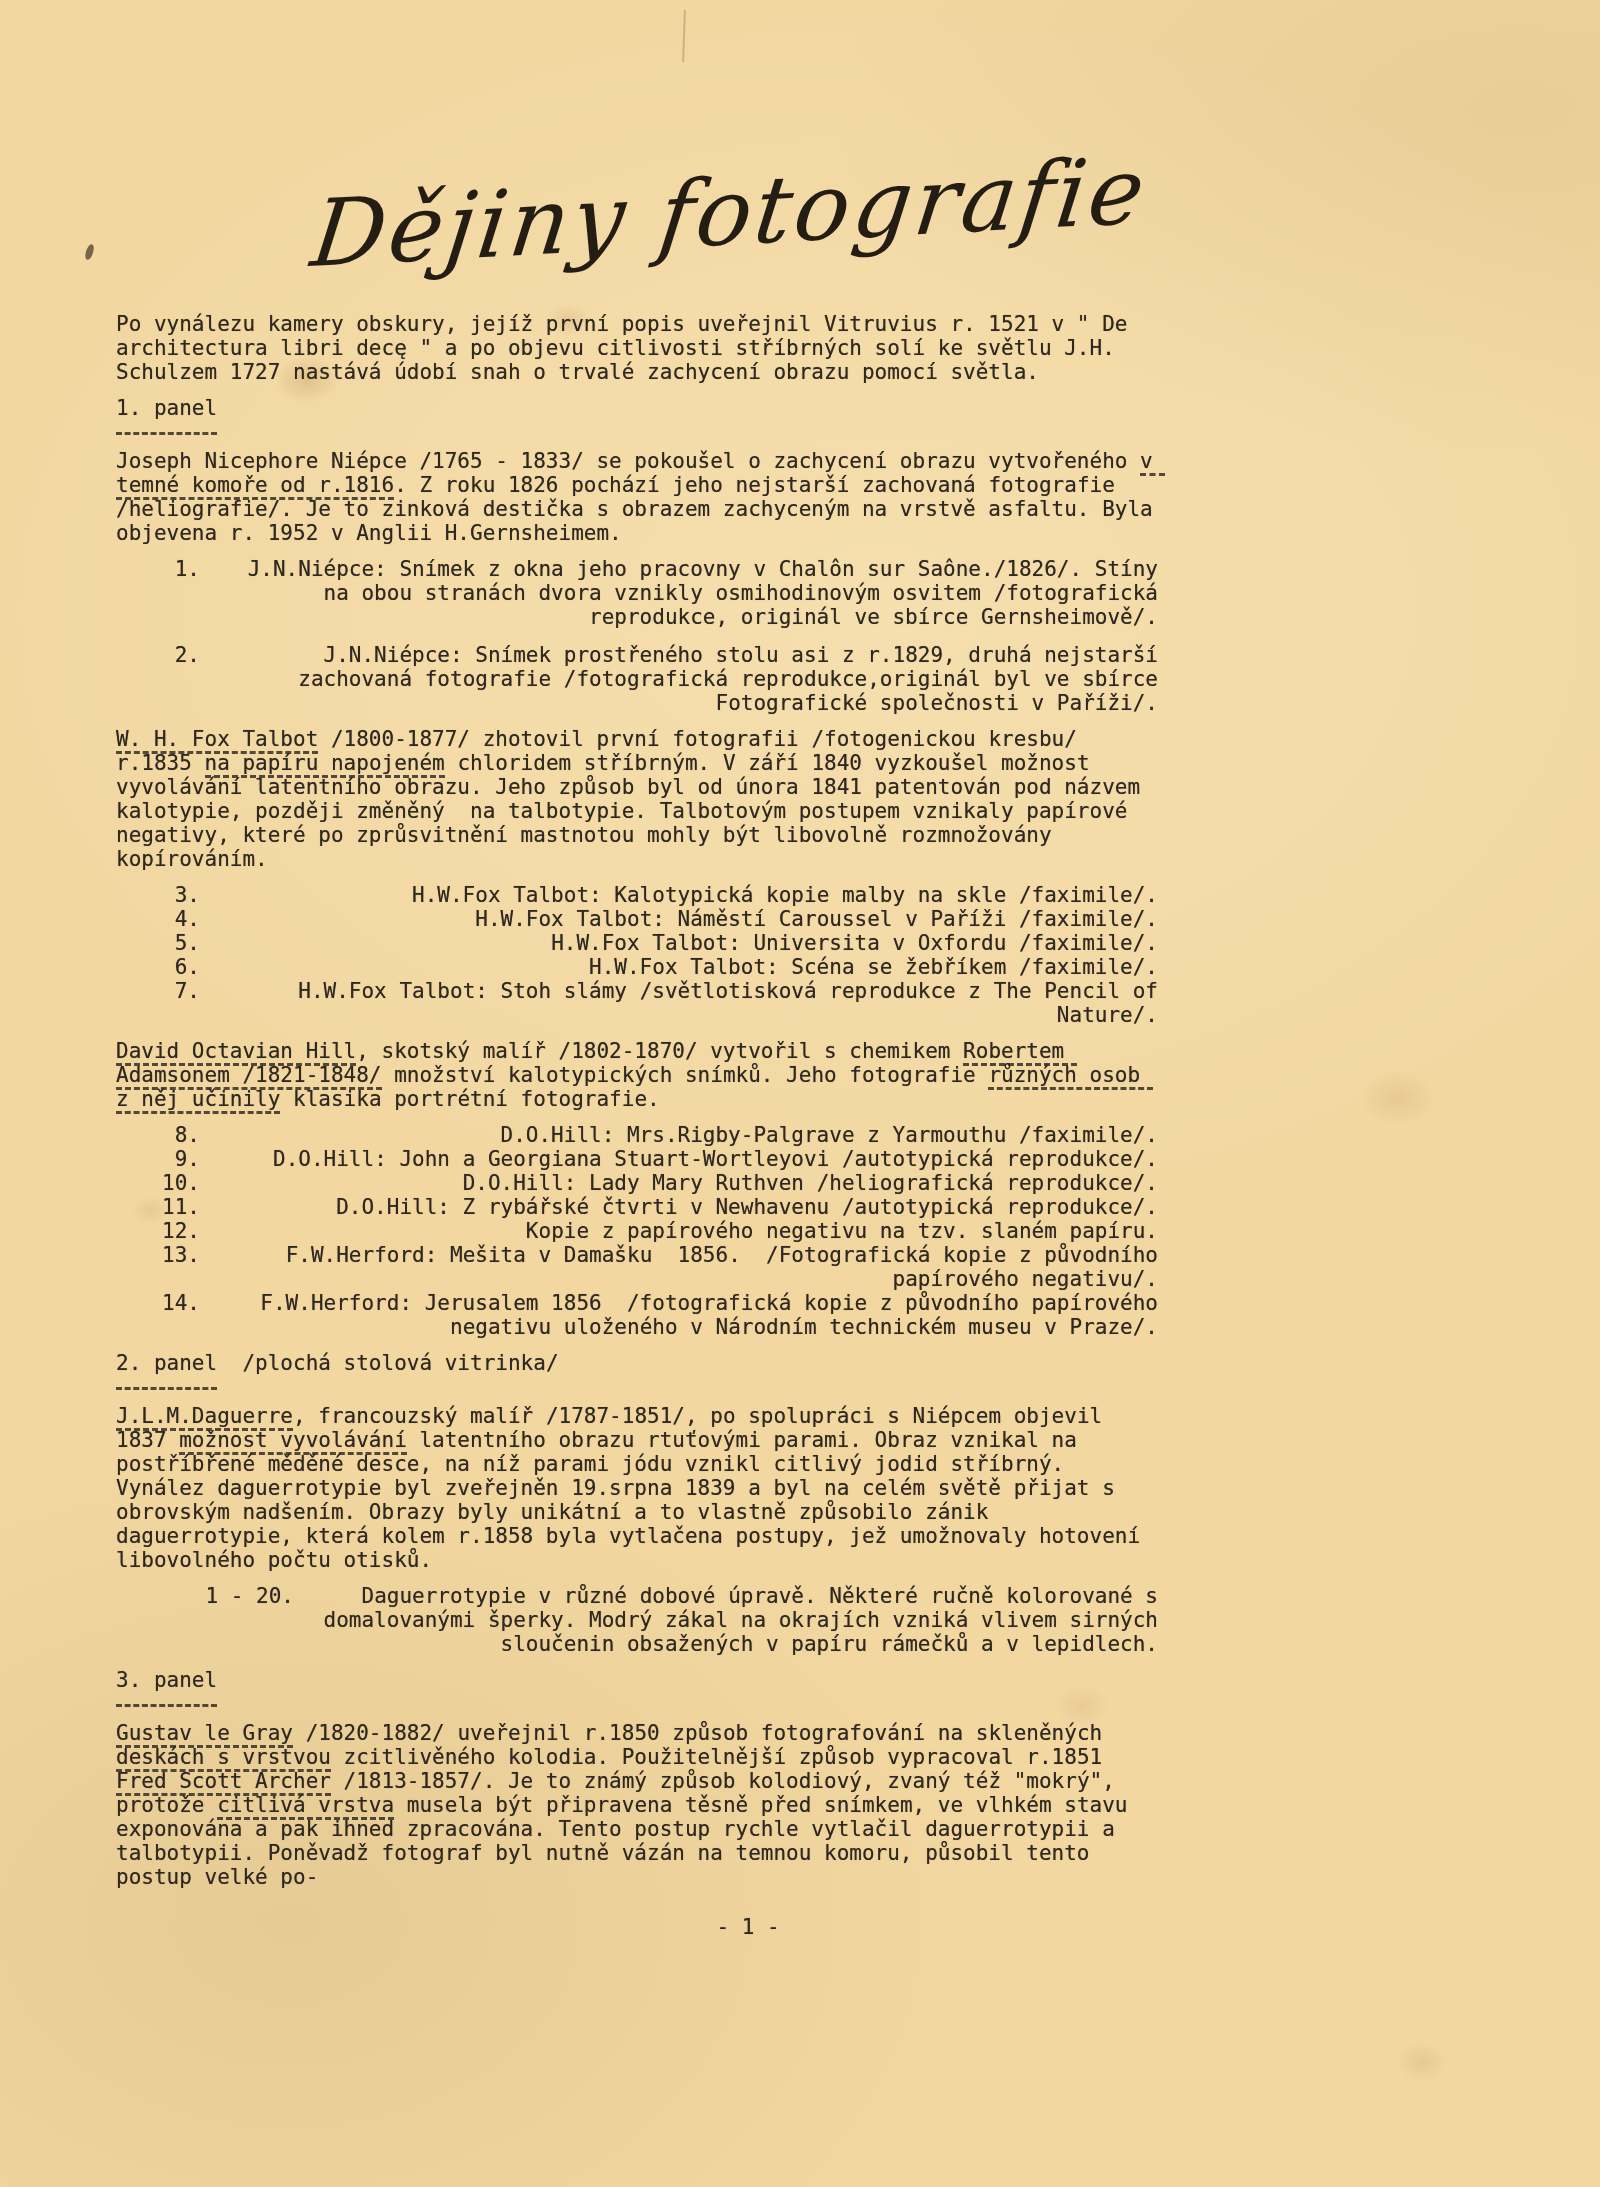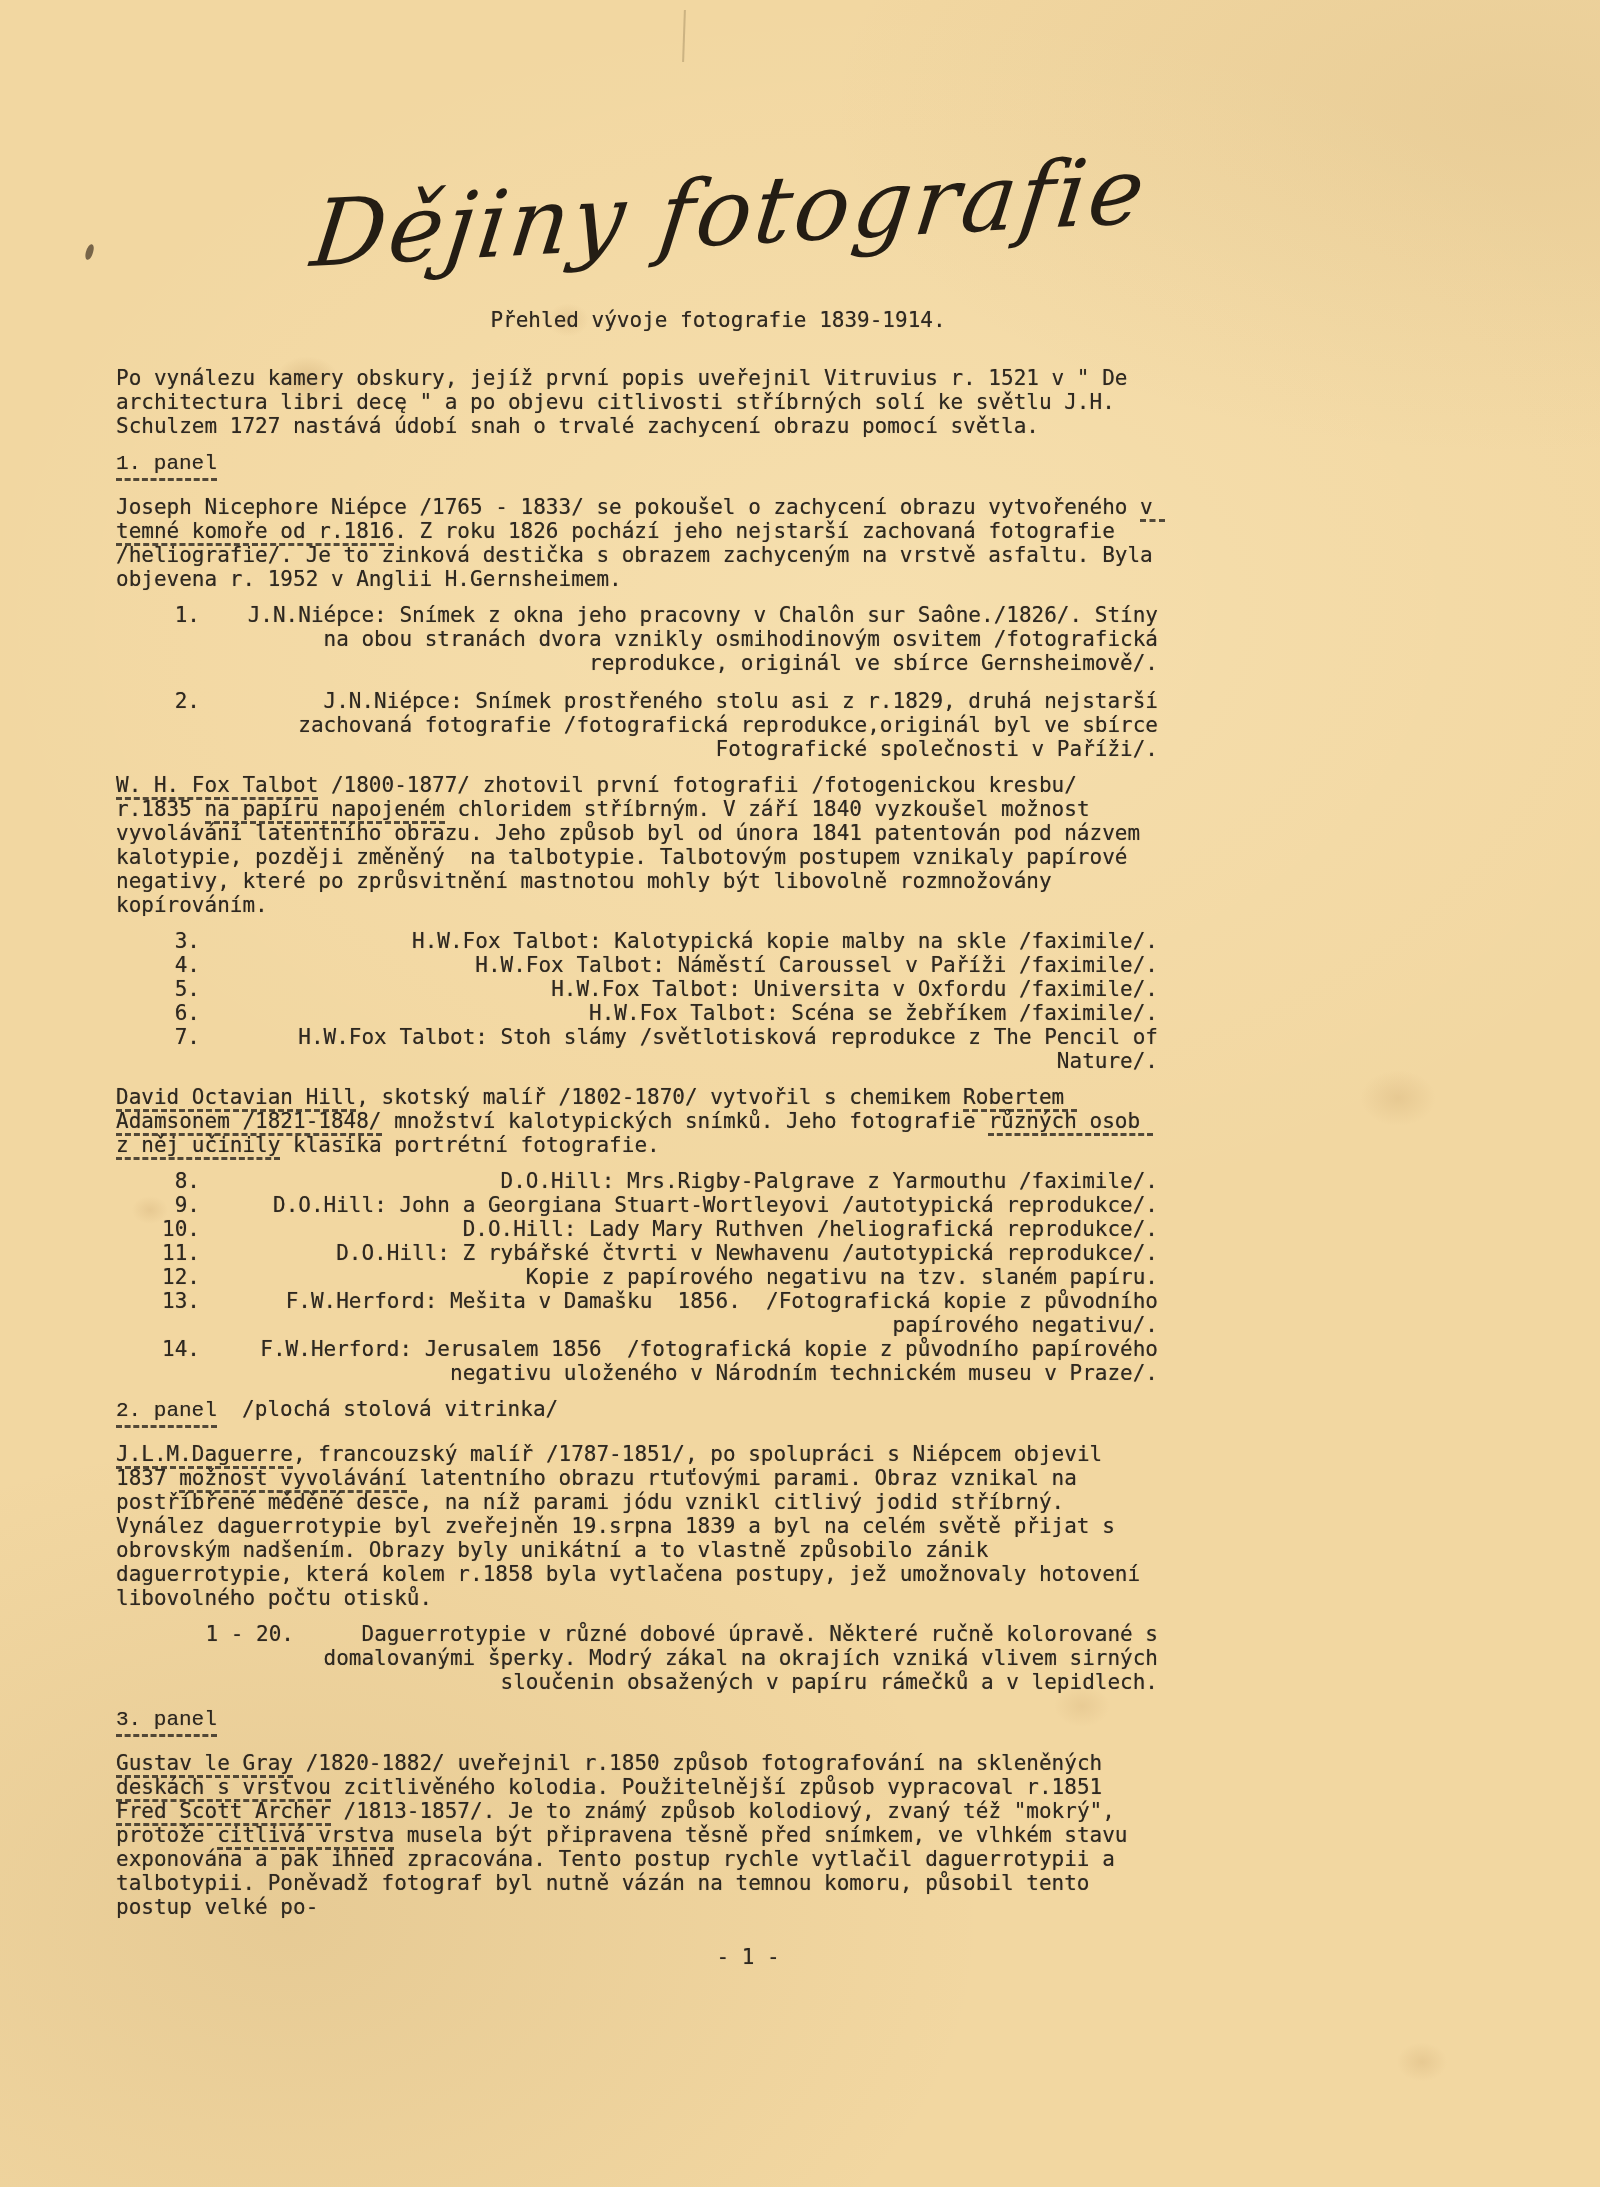--- a/index.html
+++ b/index.html
@@ -41,21 +41,21 @@
 
   .part{ margin-top:42px; width:1036px; margin-left:110px; text-align:center;
     transform:translateX(35px); letter-spacing:1px; }
   .subtitle{ margin-top:30px; width:1036px; margin-left:110px; text-align:center;
     transform:translateX(90px); }
 
   .content{ width:1042px; margin-left:116px; margin-top:34px; white-space:pre-wrap; }
 
   .para{ margin-bottom:12px; }
   .heading{ margin-top:6px; margin-bottom:14px; }
-  .heading .u{ display:inline-block; padding-bottom:2px;font-family:Liberation Mono, monospace; }
+  .heading .u{ display:inline-block; padding-bottom:12px; }
 
   .u{ border-bottom:3px dashed rgba(46,40,32,0.82); }
 
   .list{ margin-left:40px; margin-bottom:12px; }
   .item{ display:flex; }
   .list.spaced .item{ margin-bottom:14px; }
   .list.spaced .item:last-child{ margin-bottom:0; }
   .num{ flex:0 0 44px; text-align:right; margin-right:12px; }
   .list.wide{ margin-left:46px; }
   .list.wide .num{ flex:0 0 132px; }
@@ -68,18 +68,17 @@
 <body>
 
 <div class="paper">
   <div class="pen-mark"></div>
   <div class="crease"></div>
 
   <div class="title-script">
     <span class="title-inner">Dějiny fotografie</span>
   </div>
 
-  <div class="subtitle textish">Přehled vývoje fotografie 1839-1914.</div>
 
   <div class="content textish"><div class="para"><span>Po vynálezu kamery obskury, jejíž první popis uveřejnil Vitruvius r. 1521 v " De architectura libri decę " a po objevu citlivosti stříbrných solí ke světlu J.H. Schulzem 1727 nastává údobí snah o trvalé zachycení obrazu pomocí světla.</span></div><div class="heading"><span class="u">1. panel</span></div><div class="para"><span>Joseph Nicephore Niépce /1765 - 1833/ se pokoušel o zachycení obrazu vytvořeného </span><span class="u">v temné komoře od r.1816</span><span>. Z roku 1826 pochází jeho nejstarší zachovaná fotografie /heliografie/. Je to zinková destička s obrazem zachyceným na vrstvě asfaltu. Byla objevena r. 1952 v Anglii H.Gernsheimem.</span></div><div class="list spaced"><div class="item"><span class="num">1.</span><span class="itext"><span>J.N.Niépce: Snímek z okna jeho pracovny v Chalôn sur Saône./1826/. Stíny na obou stranách dvora vznikly osmihodinovým osvitem /fotografická reprodukce, originál ve sbírce Gernsheimově/.</span></span></div><div class="item"><span class="num">2.</span><span class="itext"><span>J.N.Niépce: Snímek prostřeného stolu asi z r.1829, druhá nejstarší zachovaná fotografie /fotografická reprodukce,originál byl ve sbírce Fotografické společnosti v Paříži/.</span></span></div></div><div class="para"><span class="u">W. H. Fox Talbot</span><span> /1800-1877/ zhotovil první fotografii /fotogenickou kresbu/ r.1835 </span><span class="u">na papíru napojeném</span><span> chloridem stříbrným. V září 1840 vyzkoušel možnost vyvolávání latentního obrazu. Jeho způsob byl od února 1841 patentován pod názvem kalotypie, později změněný  na talbotypie. Talbotovým postupem vznikaly papírové negativy, které po zprůsvitnění mastnotou mohly být libovolně rozmnožovány kopírováním.</span></div><div class="list"><div class="item"><span class="num">3.</span><span class="itext"><span>H.W.Fox Talbot: Kalotypická kopie malby na skle /faximile/.</span></span></div><div class="item"><span class="num">4.</span><span class="itext"><span>H.W.Fox Talbot: Náměstí Caroussel v Paříži /faximile/.</span></span></div><div class="item"><span class="num">5.</span><span class="itext"><span>H.W.Fox Talbot: Universita v Oxfordu /faximile/.</span></span></div><div class="item"><span class="num">6.</span><span class="itext"><span>H.W.Fox Talbot: Scéna se žebříkem /faximile/.</span></span></div><div class="item"><span class="num">7.</span><span class="itext"><span>H.W.Fox Talbot: Stoh slámy /světlotisková reprodukce z The Pencil of Nature/.</span></span></div></div><div class="para"><span class="u">David Octavian Hill</span><span>, skotský malíř /1802-1870/ vytvořil s chemikem </span><span class="u">Robertem Adamsonem /1821-1848/</span><span> množství kalotypických snímků. Jeho fotografie </span><span class="u">různých osob z něj učinily</span><span> klasika portrétní fotografie.</span></div><div class="list"><div class="item"><span class="num">8.</span><span class="itext"><span>D.O.Hill: Mrs.Rigby-Palgrave z Yarmouthu /faximile/.</span></span></div><div class="item"><span class="num">9.</span><span class="itext"><span>D.O.Hill: John a Georgiana Stuart-Wortleyovi /autotypická reprodukce/.</span></span></div><div class="item"><span class="num">10.</span><span class="itext"><span>D.O.Hill: Lady Mary Ruthven /heliografická reprodukce/.</span></span></div><div class="item"><span class="num">11.</span><span class="itext"><span>D.O.Hill: Z rybářské čtvrti v Newhavenu /autotypická reprodukce/.</span></span></div><div class="item"><span class="num">12.</span><span class="itext"><span>Kopie z papírového negativu na tzv. slaném papíru.</span></span></div><div class="item"><span class="num">13.</span><span class="itext"><span>F.W.Herford: Mešita v Damašku  1856.  /Fotografická kopie z původního papírového negativu/.</span></span></div><div class="item"><span class="num">14.</span><span class="itext"><span>F.W.Herford: Jerusalem 1856  /fotografická kopie z původního papírového negativu uloženého v Národním technickém museu v Praze/.</span></span></div></div><div class="heading"><span class="u">2. panel</span><span>  /plochá stolová vitrinka/</span></div><div class="para"><span class="u">J.L.M.Daguerre</span><span>, francouzský malíř /1787-1851/, po spolupráci s Niépcem objevil 1837 </span><span class="u">možnost vyvolávání</span><span> latentního obrazu rtuťovými parami. Obraz vznikal na postříbřené měděné desce, na níž parami jódu vznikl citlivý jodid stříbrný. Vynález daguerrotypie byl zveřejněn 19.srpna 1839 a byl na celém světě přijat s obrovským nadšením. Obrazy byly unikátní a to vlastně způsobilo zánik daguerrotypie, která kolem r.1858 byla vytlačena postupy, jež umožnovaly hotovení libovolného počtu otisků.</span></div><div class="list wide"><div class="item"><span class="num">1 - 20.</span><span class="itext"><span>Daguerrotypie v různé dobové úpravě. Některé ručně kolorované s domalovanými šperky. Modrý zákal na okrajích vzniká vlivem sirných sloučenin obsažených v papíru rámečků a v lepidlech.</span></span></div></div><div class="heading"><span class="u">3. panel</span></div><div class="para"><span class="u">Gustav le Gray</span><span> /1820-1882/ uveřejnil r.1850 způsob fotografování na skleněných </span><span class="u">deskách s vrstvou</span><span> zcitlivěného kolodia. Použitelnější způsob vypracoval r.1851  </span><span class="u">Fred Scott Archer</span><span> /1813-1857/. Je to známý způsob kolodiový, zvaný též "mokrý", protože </span><span class="u">citlivá vrstva</span><span> musela být připravena těsně před snímkem, ve vlhkém stavu exponována a pak ihned zpracována. Tento postup rychle vytlačil daguerrotypii a talbotypii. Poněvadž fotograf byl nutně vázán na temnou komoru, působil tento postup velké po-</span></div></div>
 
   <div class="footer textish">- 1 -</div>
 </div>
 
 </body></html>

